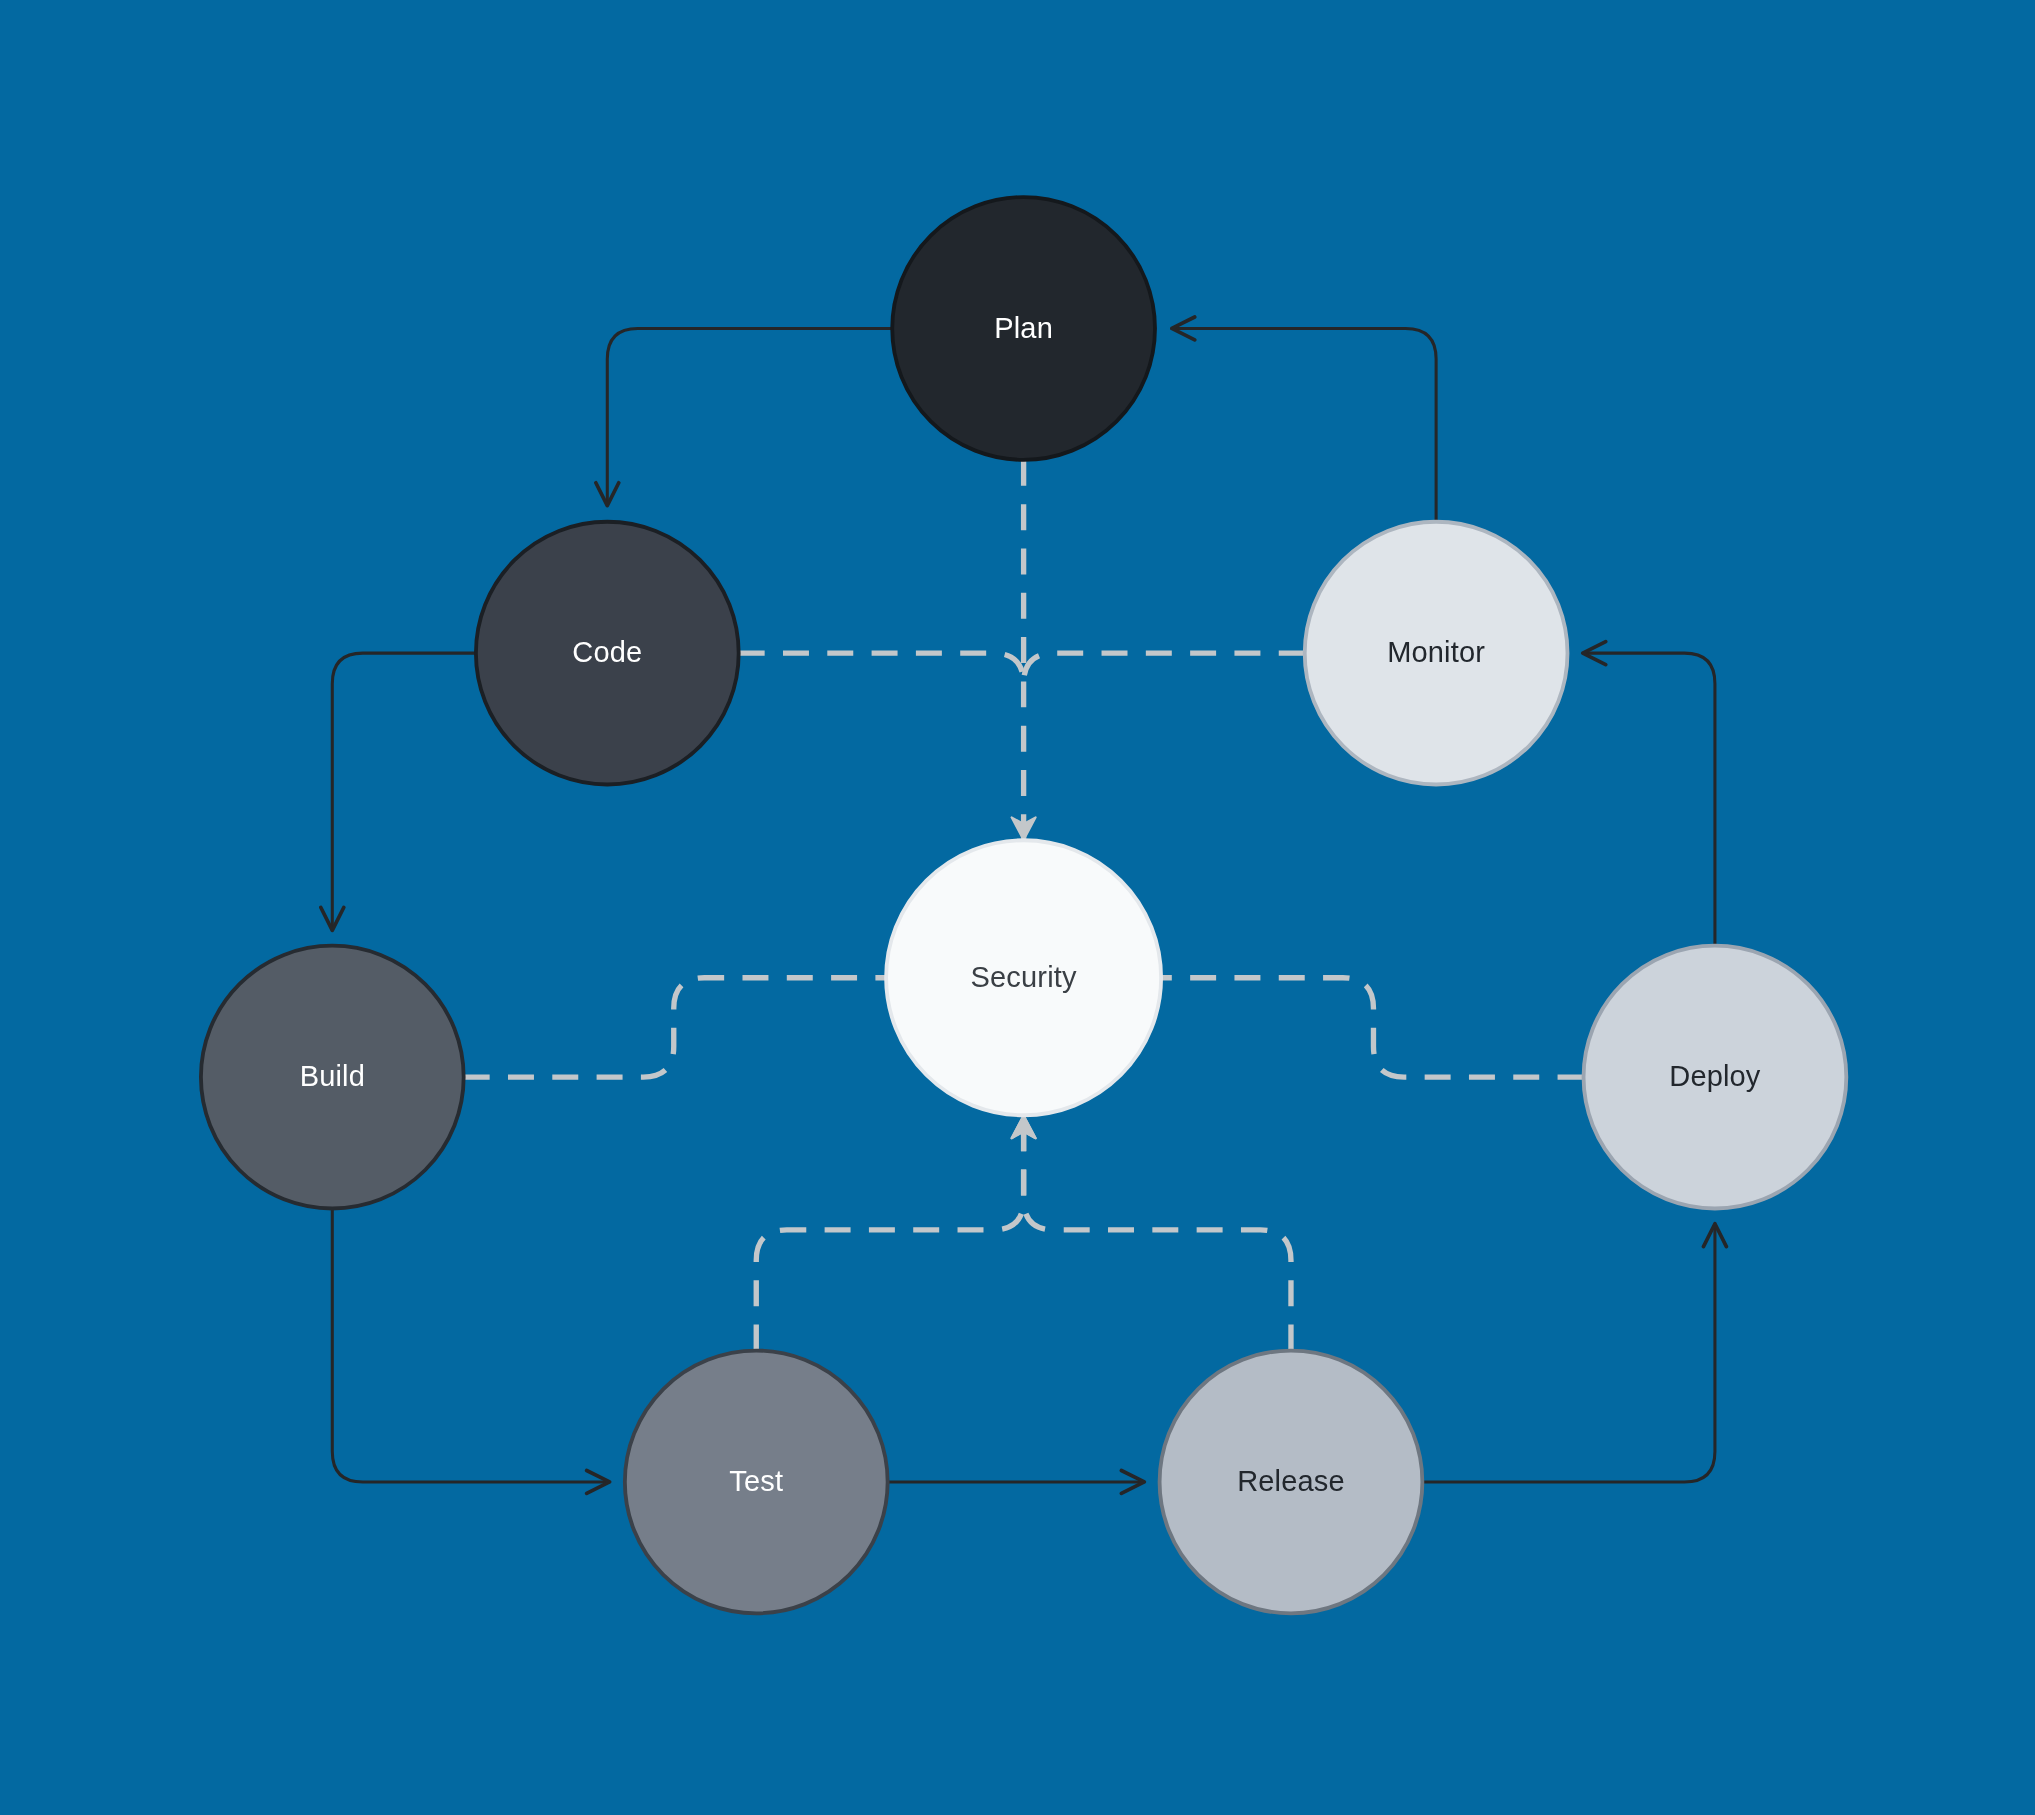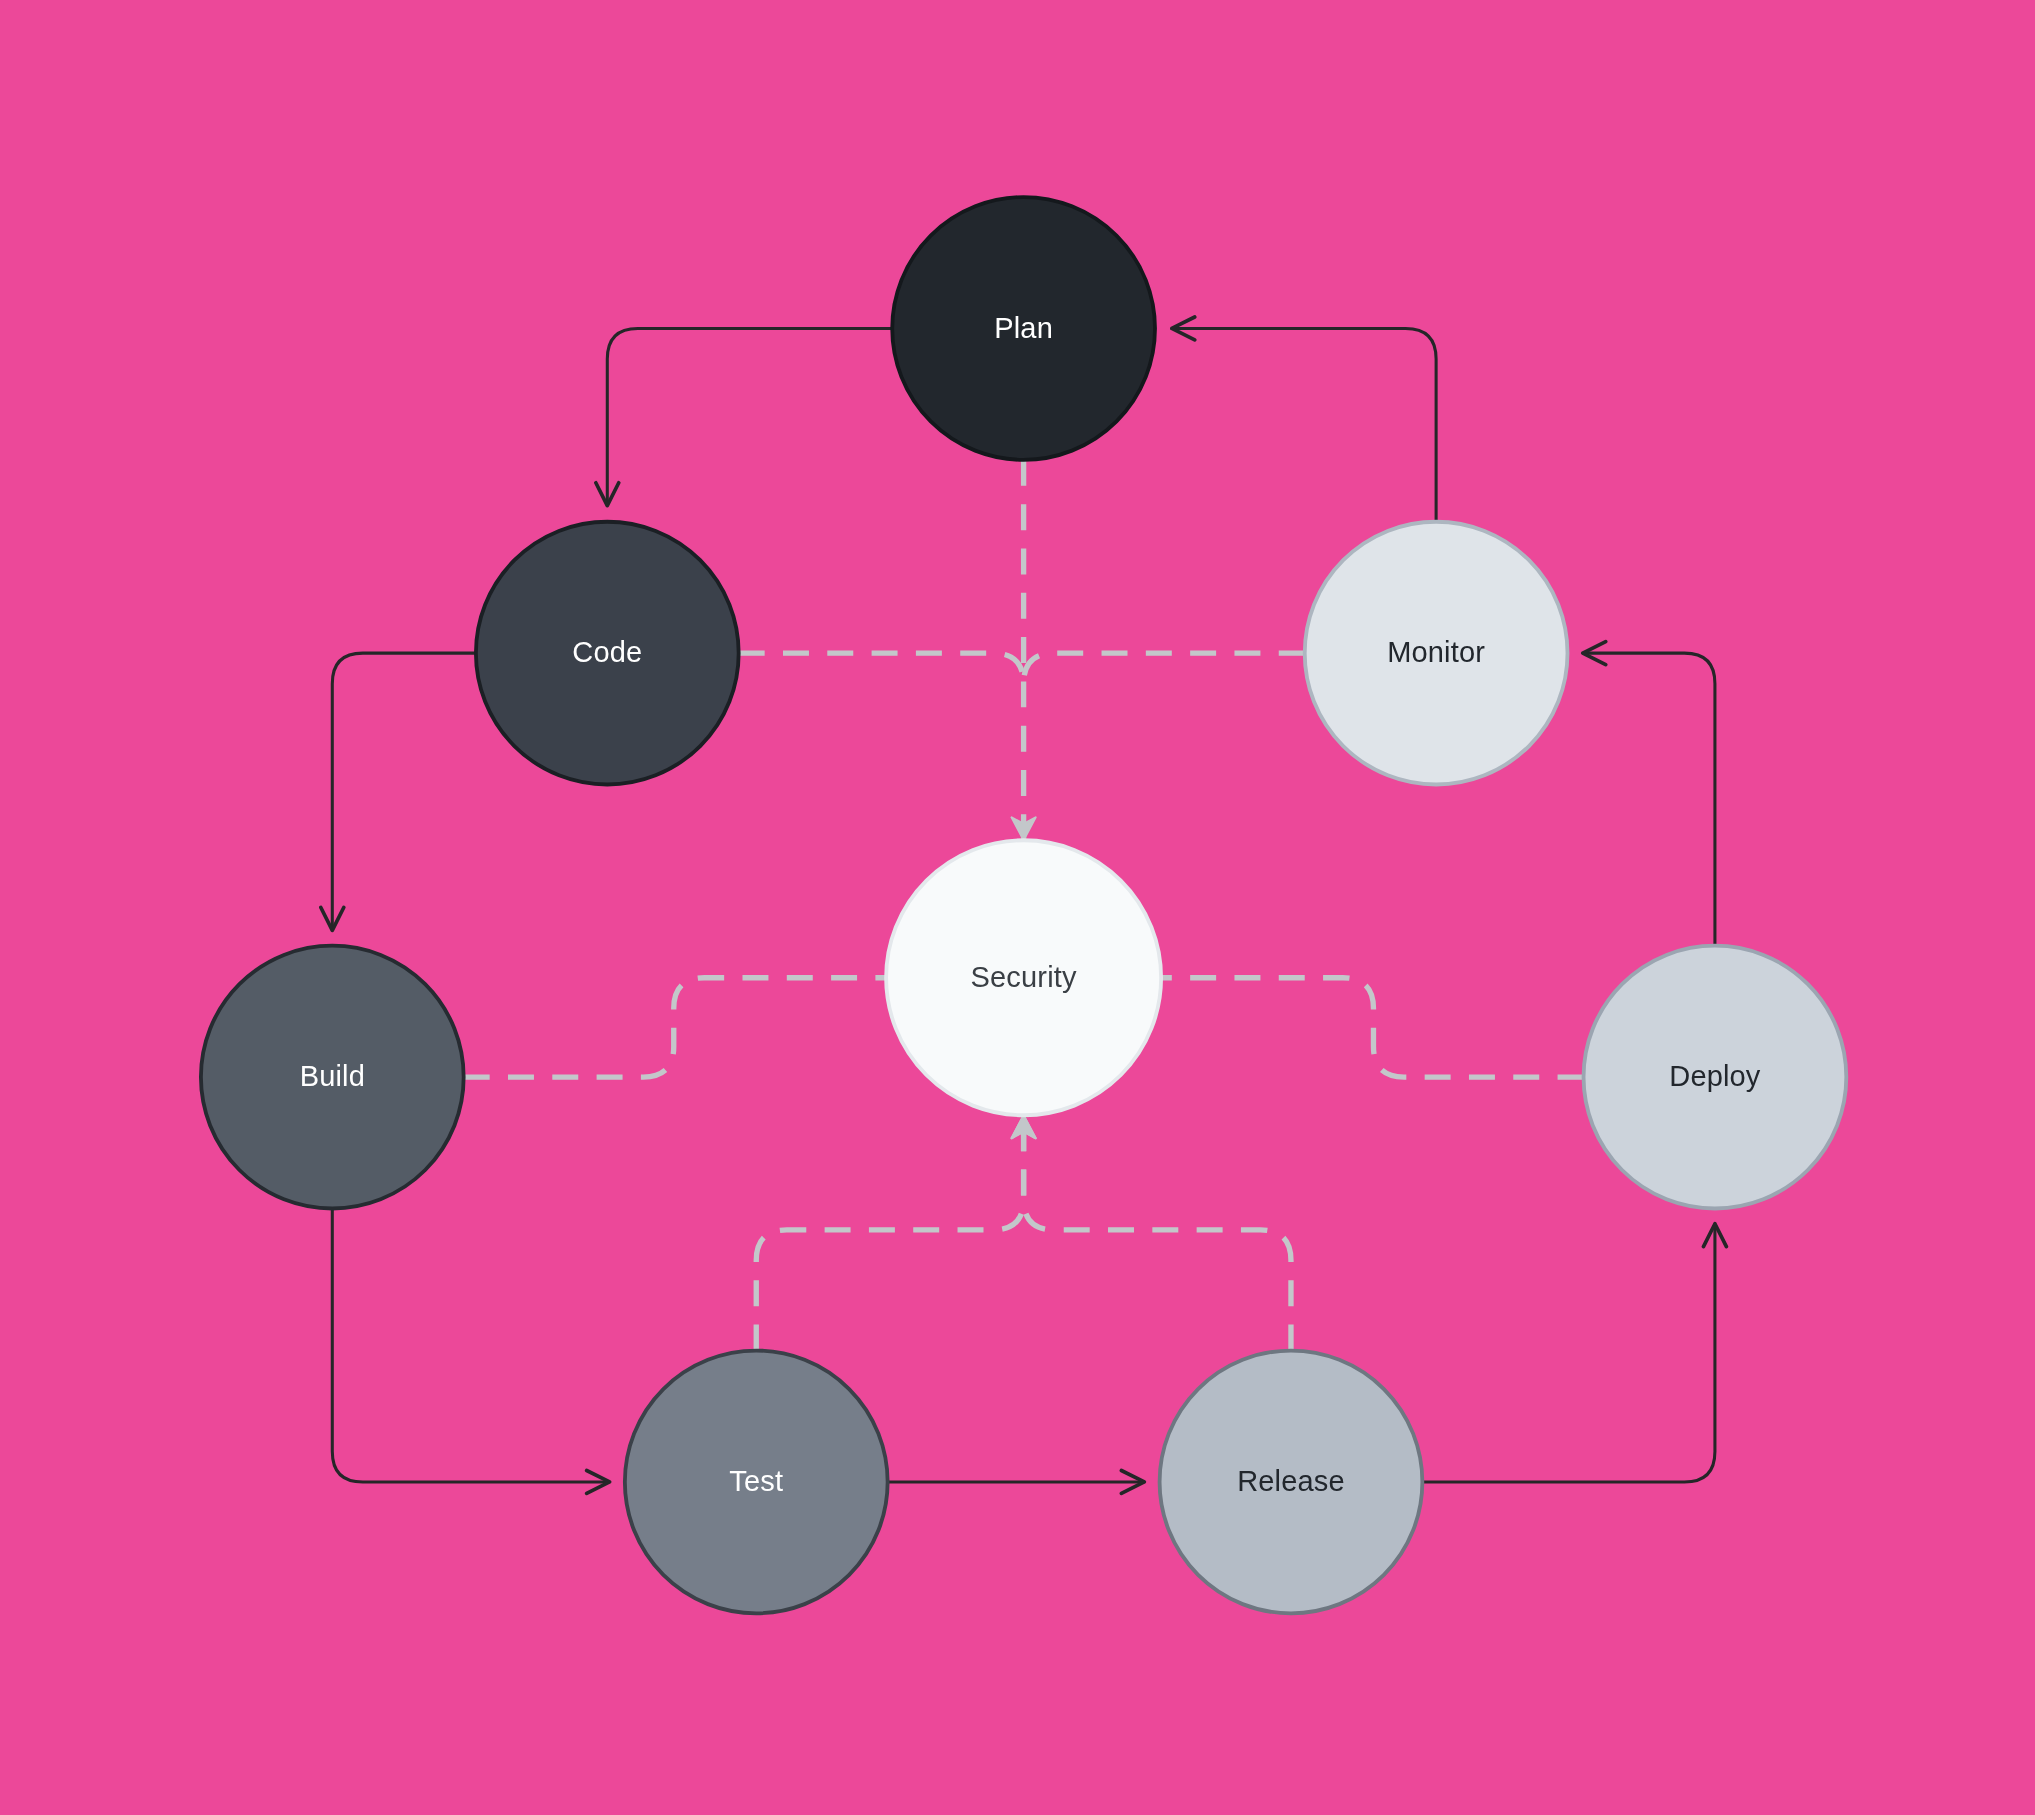--- a/index.html
+++ b/index.html
@@ -10,21 +10,21 @@
   body {
     width: 2035px;
     height: 1815px;
     overflow: hidden;
     font-family: "Liberation Sans", sans-serif;
   }
   #stage {
     position: relative;
     width: 2035px;
     height: 1815px;
-    background: #ec4899;
+    background: #0369a1;
   }
   #diagram-svg {
     position: absolute;
     left: 0;
     top: 0;
     width: 2035px;
     height: 1815px;
     display: block;
   }
   .node-label {

